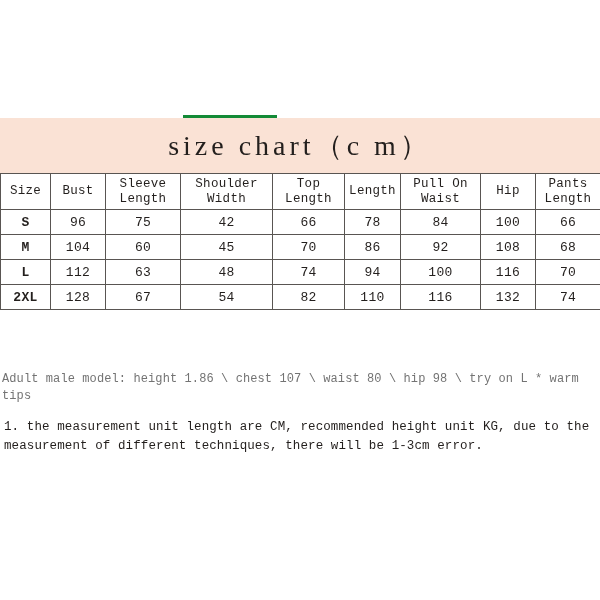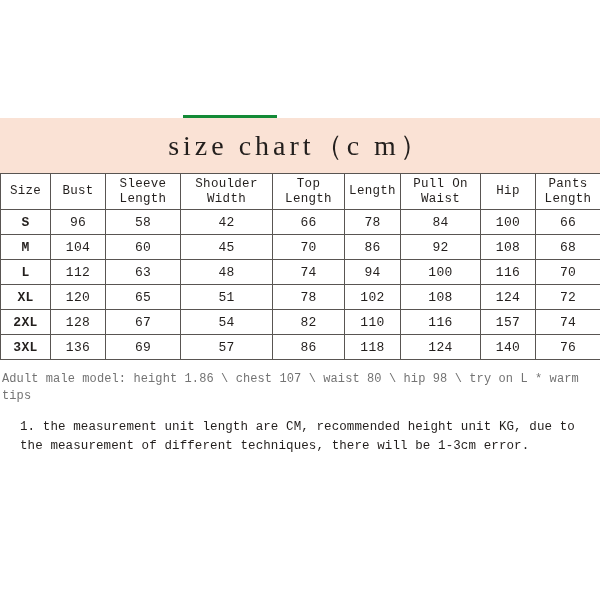--- a/index.html
+++ b/index.html
@@ -117,21 +117,20 @@
     left: 4px;
     top: 418px;
     width: 586px;
     font-size: 12.5px;
     line-height: 19px;
     color: #231f1d;
     letter-spacing: 0.1px;
   }
   .note-line {
     white-space: pre-wrap;
-    margin-left: 16px;
   }
 </style>
 </head>
 <body>
 
 <div class="page">
 
   <div class="accent-rule"></div>
 
   <div class="title-band">
@@ -160,21 +159,21 @@
         <th>Length</th>
         <th>Pull On Waist</th>
         <th>Hip</th>
         <th>Pants Length</th>
       </tr>
     </thead>
     <tbody>
       <tr>
         <td class="size-cell">S</td>
         <td>96</td>
-        <td>58</td>
+        <td>75</td>
         <td>42</td>
         <td>66</td>
         <td>78</td>
         <td>84</td>
         <td>100</td>
         <td>66</td>
       </tr>
       <tr>
         <td class="size-cell">M</td>
         <td>104</td>
@@ -191,51 +190,29 @@
         <td>112</td>
         <td>63</td>
         <td>48</td>
         <td>74</td>
         <td>94</td>
         <td>100</td>
         <td>116</td>
         <td>70</td>
       </tr>
       <tr>
-        <td class="size-cell">XL</td>
-        <td>120</td>
-        <td>65</td>
-        <td>51</td>
-        <td>78</td>
-        <td>102</td>
-        <td>108</td>
-        <td>124</td>
-        <td>72</td>
-      </tr>
-      <tr>
         <td class="size-cell">2XL</td>
         <td>128</td>
         <td>67</td>
         <td>54</td>
         <td>82</td>
         <td>110</td>
         <td>116</td>
-        <td>157</td>
+        <td>132</td>
         <td>74</td>
-      </tr>
-      <tr>
-        <td class="size-cell">3XL</td>
-        <td>136</td>
-        <td>69</td>
-        <td>57</td>
-        <td>86</td>
-        <td>118</td>
-        <td>124</td>
-        <td>140</td>
-        <td>76</td>
       </tr>
     </tbody>
   </table>
 
   <div class="model-note">Adult male model: height 1.86 \ chest 107 \ waist 80 \ hip 98 \ try on L * warm tips</div>
 
   <div class="notes">
     <div class="note-line">1. the measurement unit length are CM, recommended height unit KG, due to the measurement of different techniques, there will be 1-3cm error.</div>
   </div>
 

